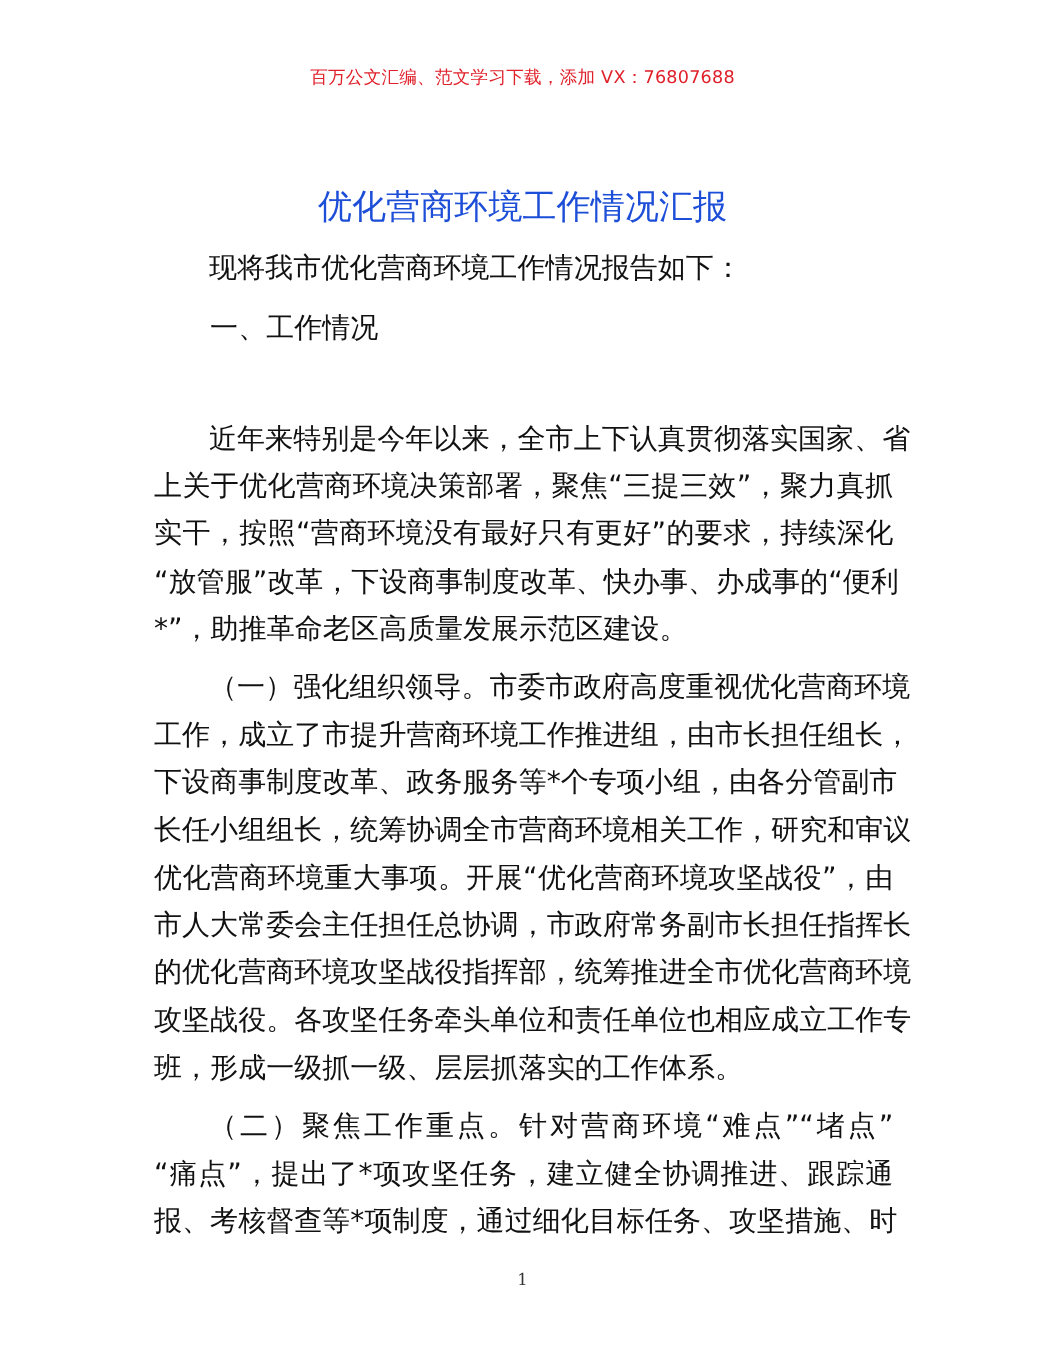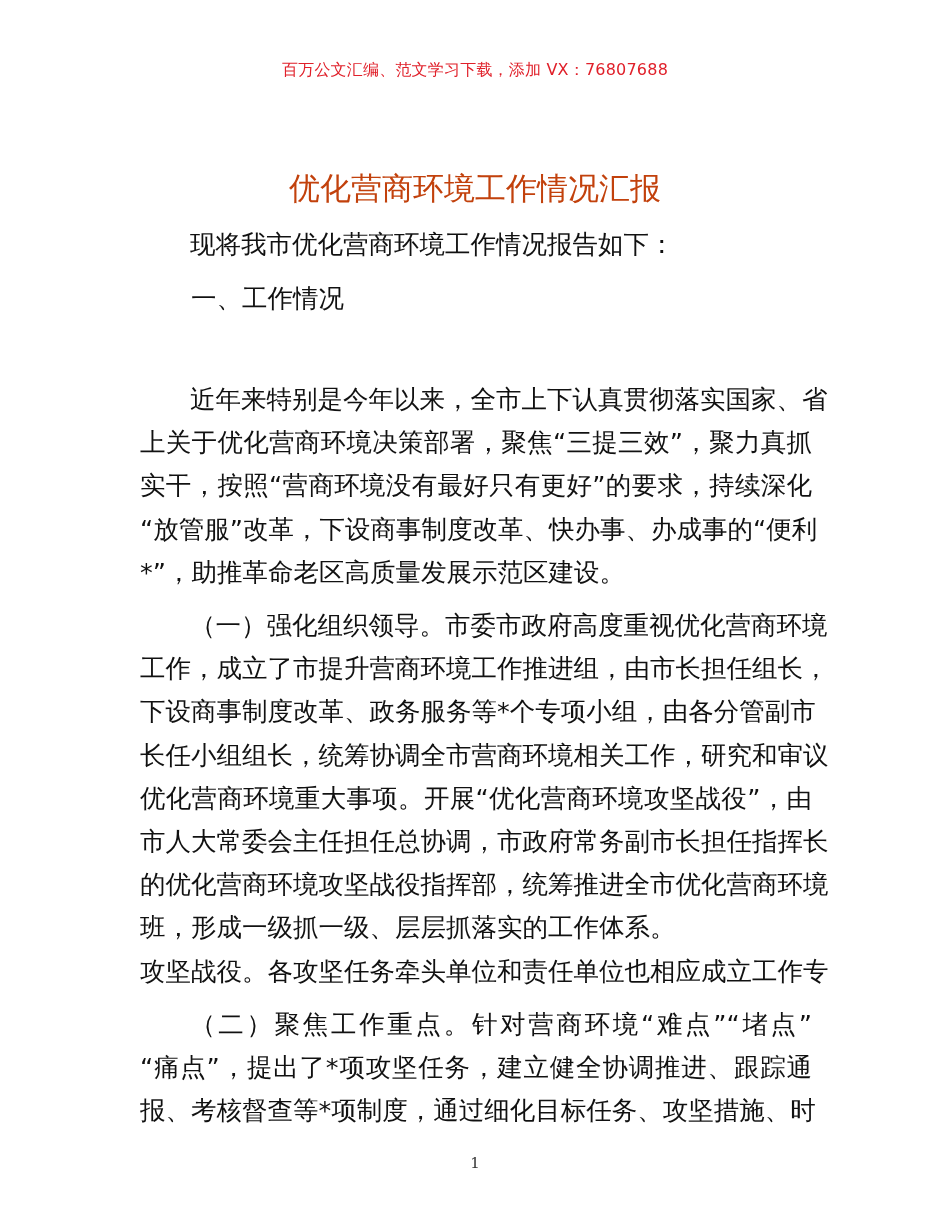--- a/index.html
+++ b/index.html
@@ -27,21 +27,21 @@
     letter-spacing: 0.2px;
   }
   .doc-title {
     position: absolute;
     top: 168px;
     left: 0;
     width: 950px;
     text-align: center;
     font-size: 31px;
     line-height: 40px;
-    color: #c2410c;
+    color: #1d4ed8;
   }
   .body-text {
     position: absolute;
     left: 140px;
     width: 672px;
     font-size: 25.5px;
     line-height: 43.2px;
     color: #111111;
     text-align: justify;
     text-align-last: left;
@@ -110,22 +110,22 @@
 </div>
 
 <div class="body-text" style="top:556px;">
   <span class="line indent">（一）强化组织领导。市委市政府高度重视优化营商环境</span>
   <span class="line">工作，成立了市提升营商环境工作推进组，由市长担任组长，</span>
   <span class="line">下设商事制度改革、政务服务等*个专项小组，由各分管副市</span>
   <span class="line">长任小组组长，统筹协调全市营商环境相关工作，研究和审议</span>
   <span class="line">优化营商环境重大事项。开展“优化营商环境攻坚战役”，由</span>
   <span class="line">市人大常委会主任担任总协调，市政府常务副市长担任指挥长</span>
   <span class="line">的优化营商环境攻坚战役指挥部，统筹推进全市优化营商环境</span>
+  <span class="line">攻坚战役。各攻坚任务牵头单位和责任单位也相应成立工作专</span>
   <span class="line last">班，形成一级抓一级、层层抓落实的工作体系。</span>
-  <span class="line">攻坚战役。各攻坚任务牵头单位和责任单位也相应成立工作专</span>
 </div>
 
 <div class="body-text" style="top:955px;">
   <span class="line indent">（二）聚焦工作重点。针对营商环境“难点”“堵点”</span>
   <span class="line">“痛点”，提出了*项攻坚任务，建立健全协调推进、跟踪通</span>
   <span class="line">报、考核督查等*项制度，通过细化目标任务、攻坚措施、时</span>
 </div>
 
 <div class="page-number">1</div>
 

